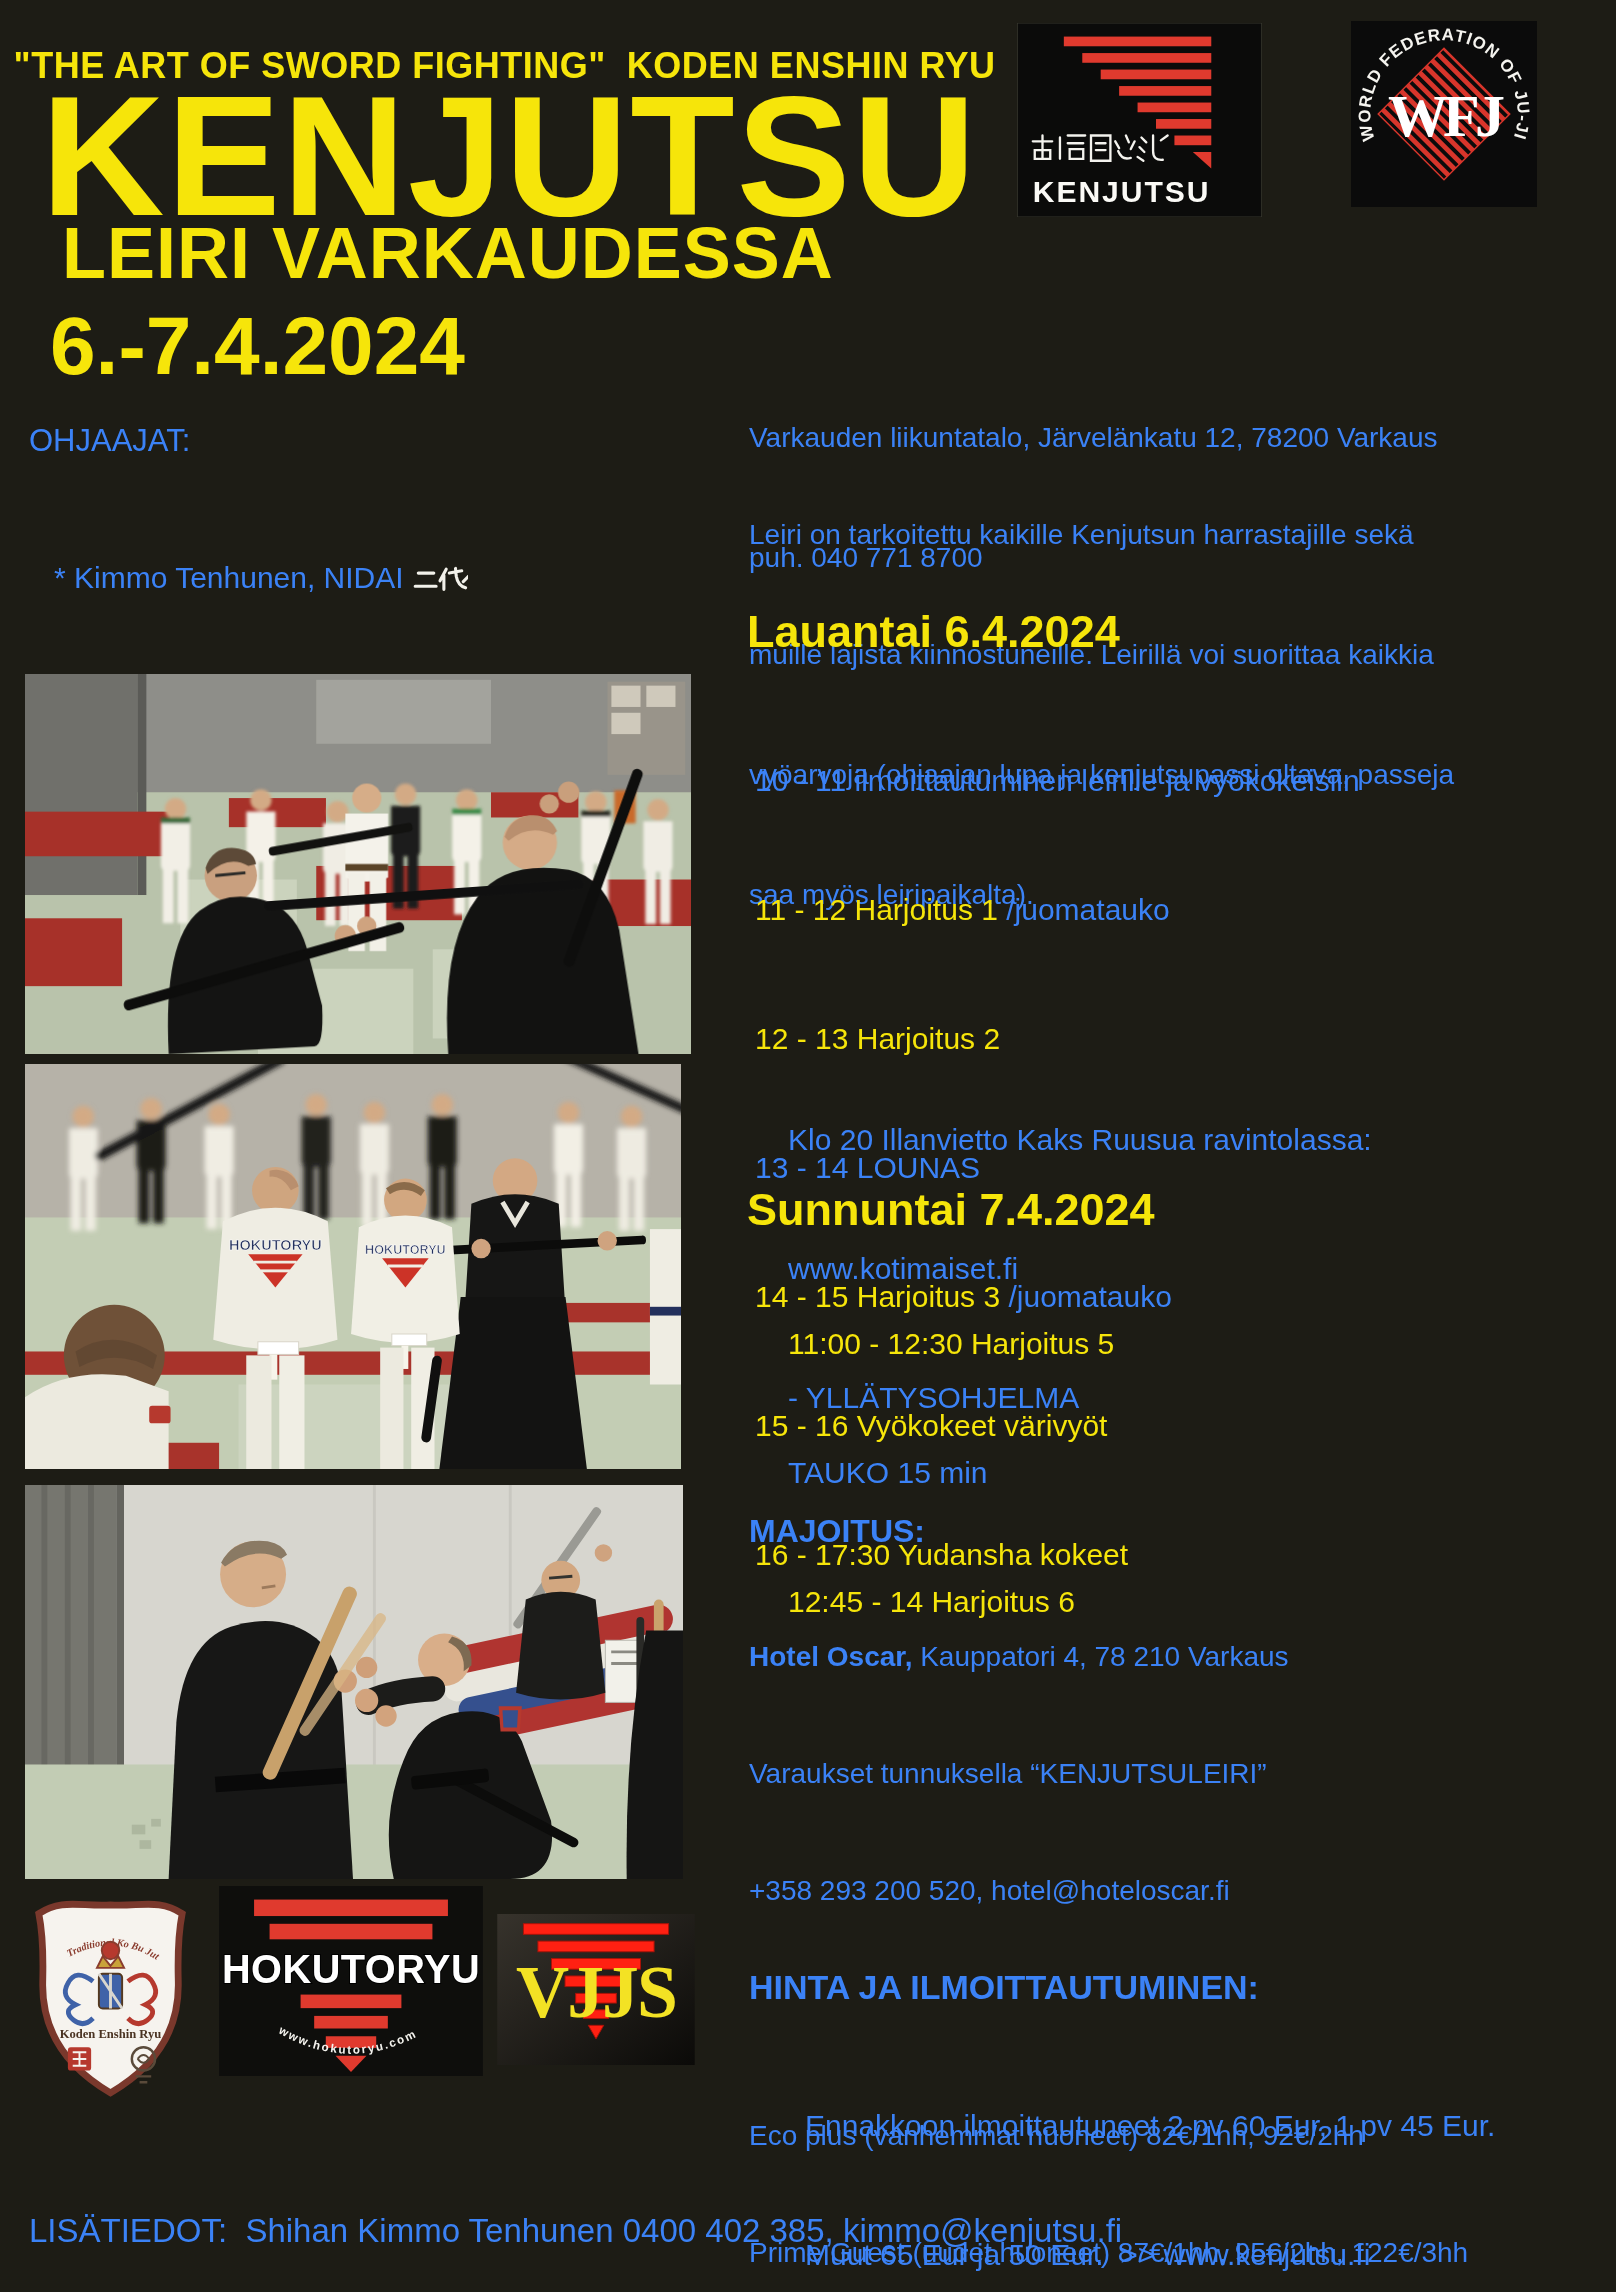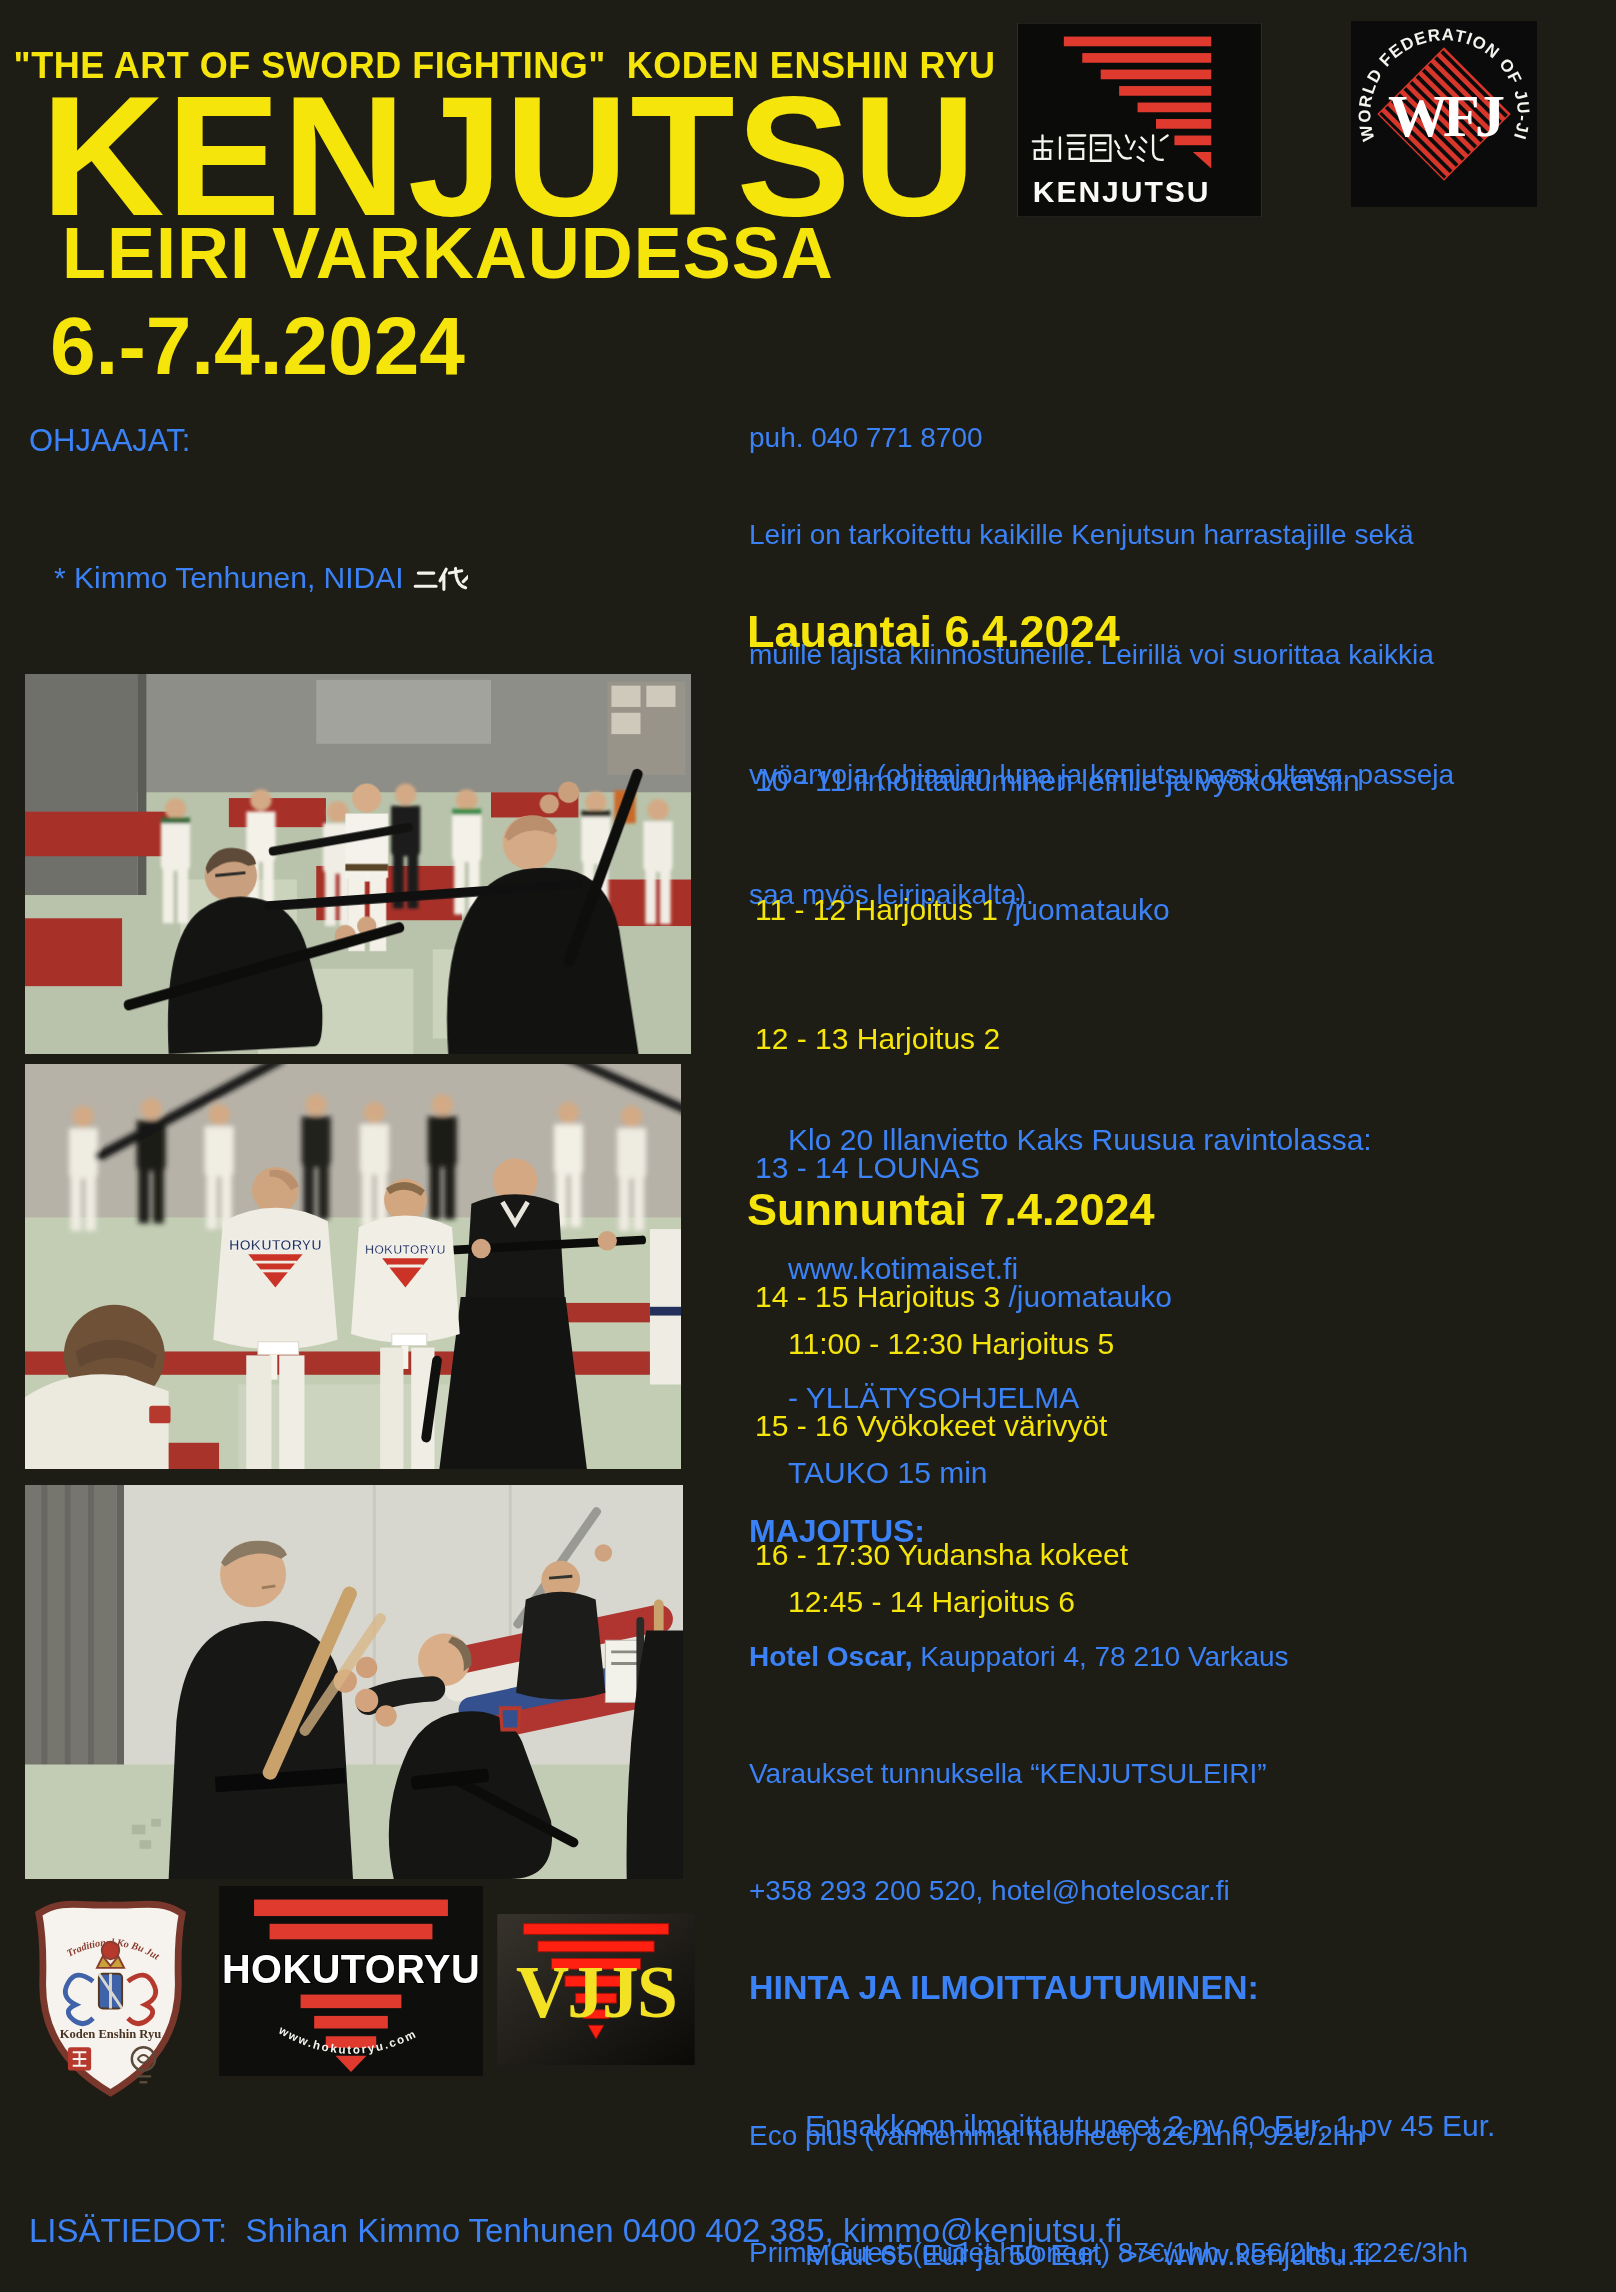--- a/index.html
+++ b/index.html
@@ -92,20 +92,21 @@
         <g stroke="#f2f1ea" stroke-width="4" stroke-linecap="round" fill="none">
           <path d="M8,13 h20 M4,30 h27"></path>
           <path d="M44,8 l-8,15 M41,16 v18"></path>
           <path d="M48,13 l16,-3 M56,7 l1,10 q2,12 12,15 M66,24 l7,-7"></path>
         </g>
         </svg></div>
     <div class="row"><span>* KAIKKI kotimaiset huiput</span></div>
   </div>
 
   <div class="t w" style="left:749px;top:338px;font-size:28px;line-height:40px">
+    <div>Varkauden liikuntatalo, Järvelänkatu 12, 78200 Varkaus</div>
     <div>puh. 040 771 8700</div>
   </div>
 
   <div class="t w" style="left:749px;top:435px;font-size:28px;line-height:40px">
     <div>Leiri on tarkoitettu kaikille Kenjutsun harrastajille sekä</div>
     <div>muille lajista kiinnostuneille. Leirillä voi suorittaa kaikkia</div>
     <div>vyöarvoja (ohjaajan lupa ja kenjutsupassi oltava, passeja</div>
     <div>saa myös leiripaikalta).</div>
   </div>
 

